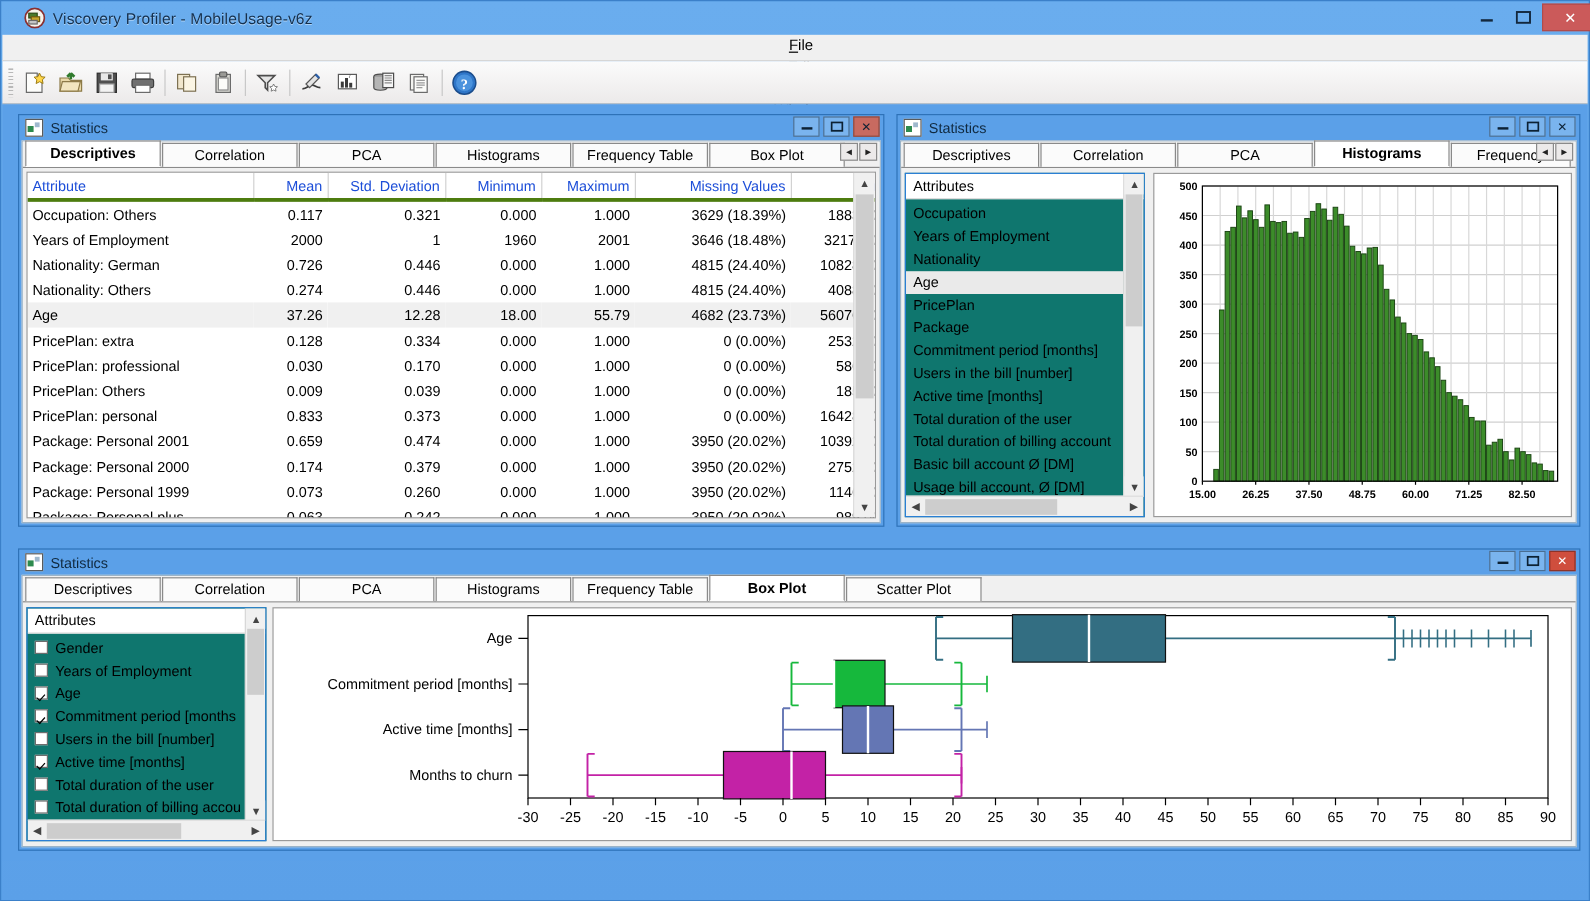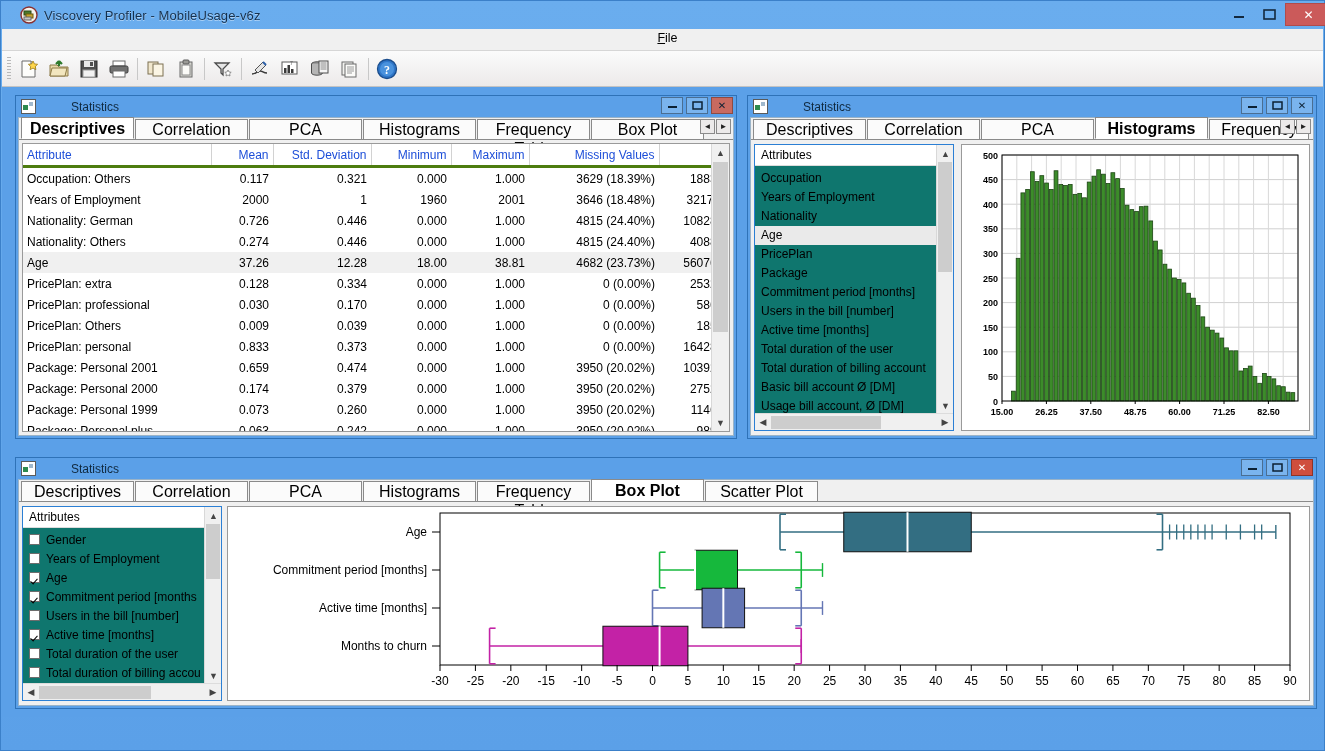--- a/index.html
+++ b/index.html
@@ -67,21 +67,20 @@
     position:absolute;
     background:#5ba0e8;
     border:1px solid #2e72b8;
     box-sizing:border-box;
   }
   .panel-title{
     height:21px;display:flex;align-items:center;
     padding-left:5px;
     color:#10293f;font-size:12px;
     position:relative;
-    gap:29px;
   }
   .panel-title .pico{
     width:13px;height:13px;margin-right:6px;flex:none;
     background:#fff;border:1px solid #5a5a5a;position:relative;
   }
   .panel-title .pico:after{
     content:"";position:absolute;left:1px;top:5px;width:5px;height:5px;background:#2d8a4e;
   }
   .panel-title .pico:before{
     content:"";position:absolute;left:7px;top:2px;width:4px;height:4px;background:#9fb8cd;
@@ -102,21 +101,21 @@
   .tabstrip{
     height:22px;display:flex;align-items:flex-end;
     background:#f0f0f0;position:relative;padding-left:2px;
     border-bottom:1px solid #8a8a8a;
     box-sizing:border-box;
   }
   .tab{
     height:20px;line-height:19px;
     border:1px solid #8a8a8a;border-bottom:none;
     background:#fbfbfb;
-    text-align:center;font-size:16px;color:#000;
+    text-align:center;font-size:12px;color:#000;
     box-sizing:border-box;margin-right:1px;cursor:default;
     position:relative;
   }
   .tab.active{background:#fff;font-weight:bold;height:22px;line-height:21px;z-index:2;
     border-bottom:1px solid #fff;}
   .tab-scroll{
     position:absolute;right:2px;top:1px;display:flex;gap:1px;
   }
   .tab-scroll span{
     width:15px;height:15px;border:1px solid #8a8a8a;background:#eceaea;
@@ -421,21 +420,21 @@
                   <td>0.000</td>
                   <td>1.000</td>
                   <td>4815 (24.40%)</td>
                   <td>4088.000</td>
                 </tr>
                 <tr class="sel">
                   <td class="first">Age</td>
                   <td>37.26</td>
                   <td>12.28</td>
                   <td>18.00</td>
-                  <td>38.81</td>
+                  <td>55.79</td>
                   <td>4682 (23.73%)</td>
                   <td>560764.00</td>
                 </tr>
                 <tr>
                   <td class="first">PricePlan: extra</td>
                   <td>0.128</td>
                   <td>0.334</td>
                   <td>0.000</td>
                   <td>1.000</td>
                   <td>0 (0.00%)</td>

